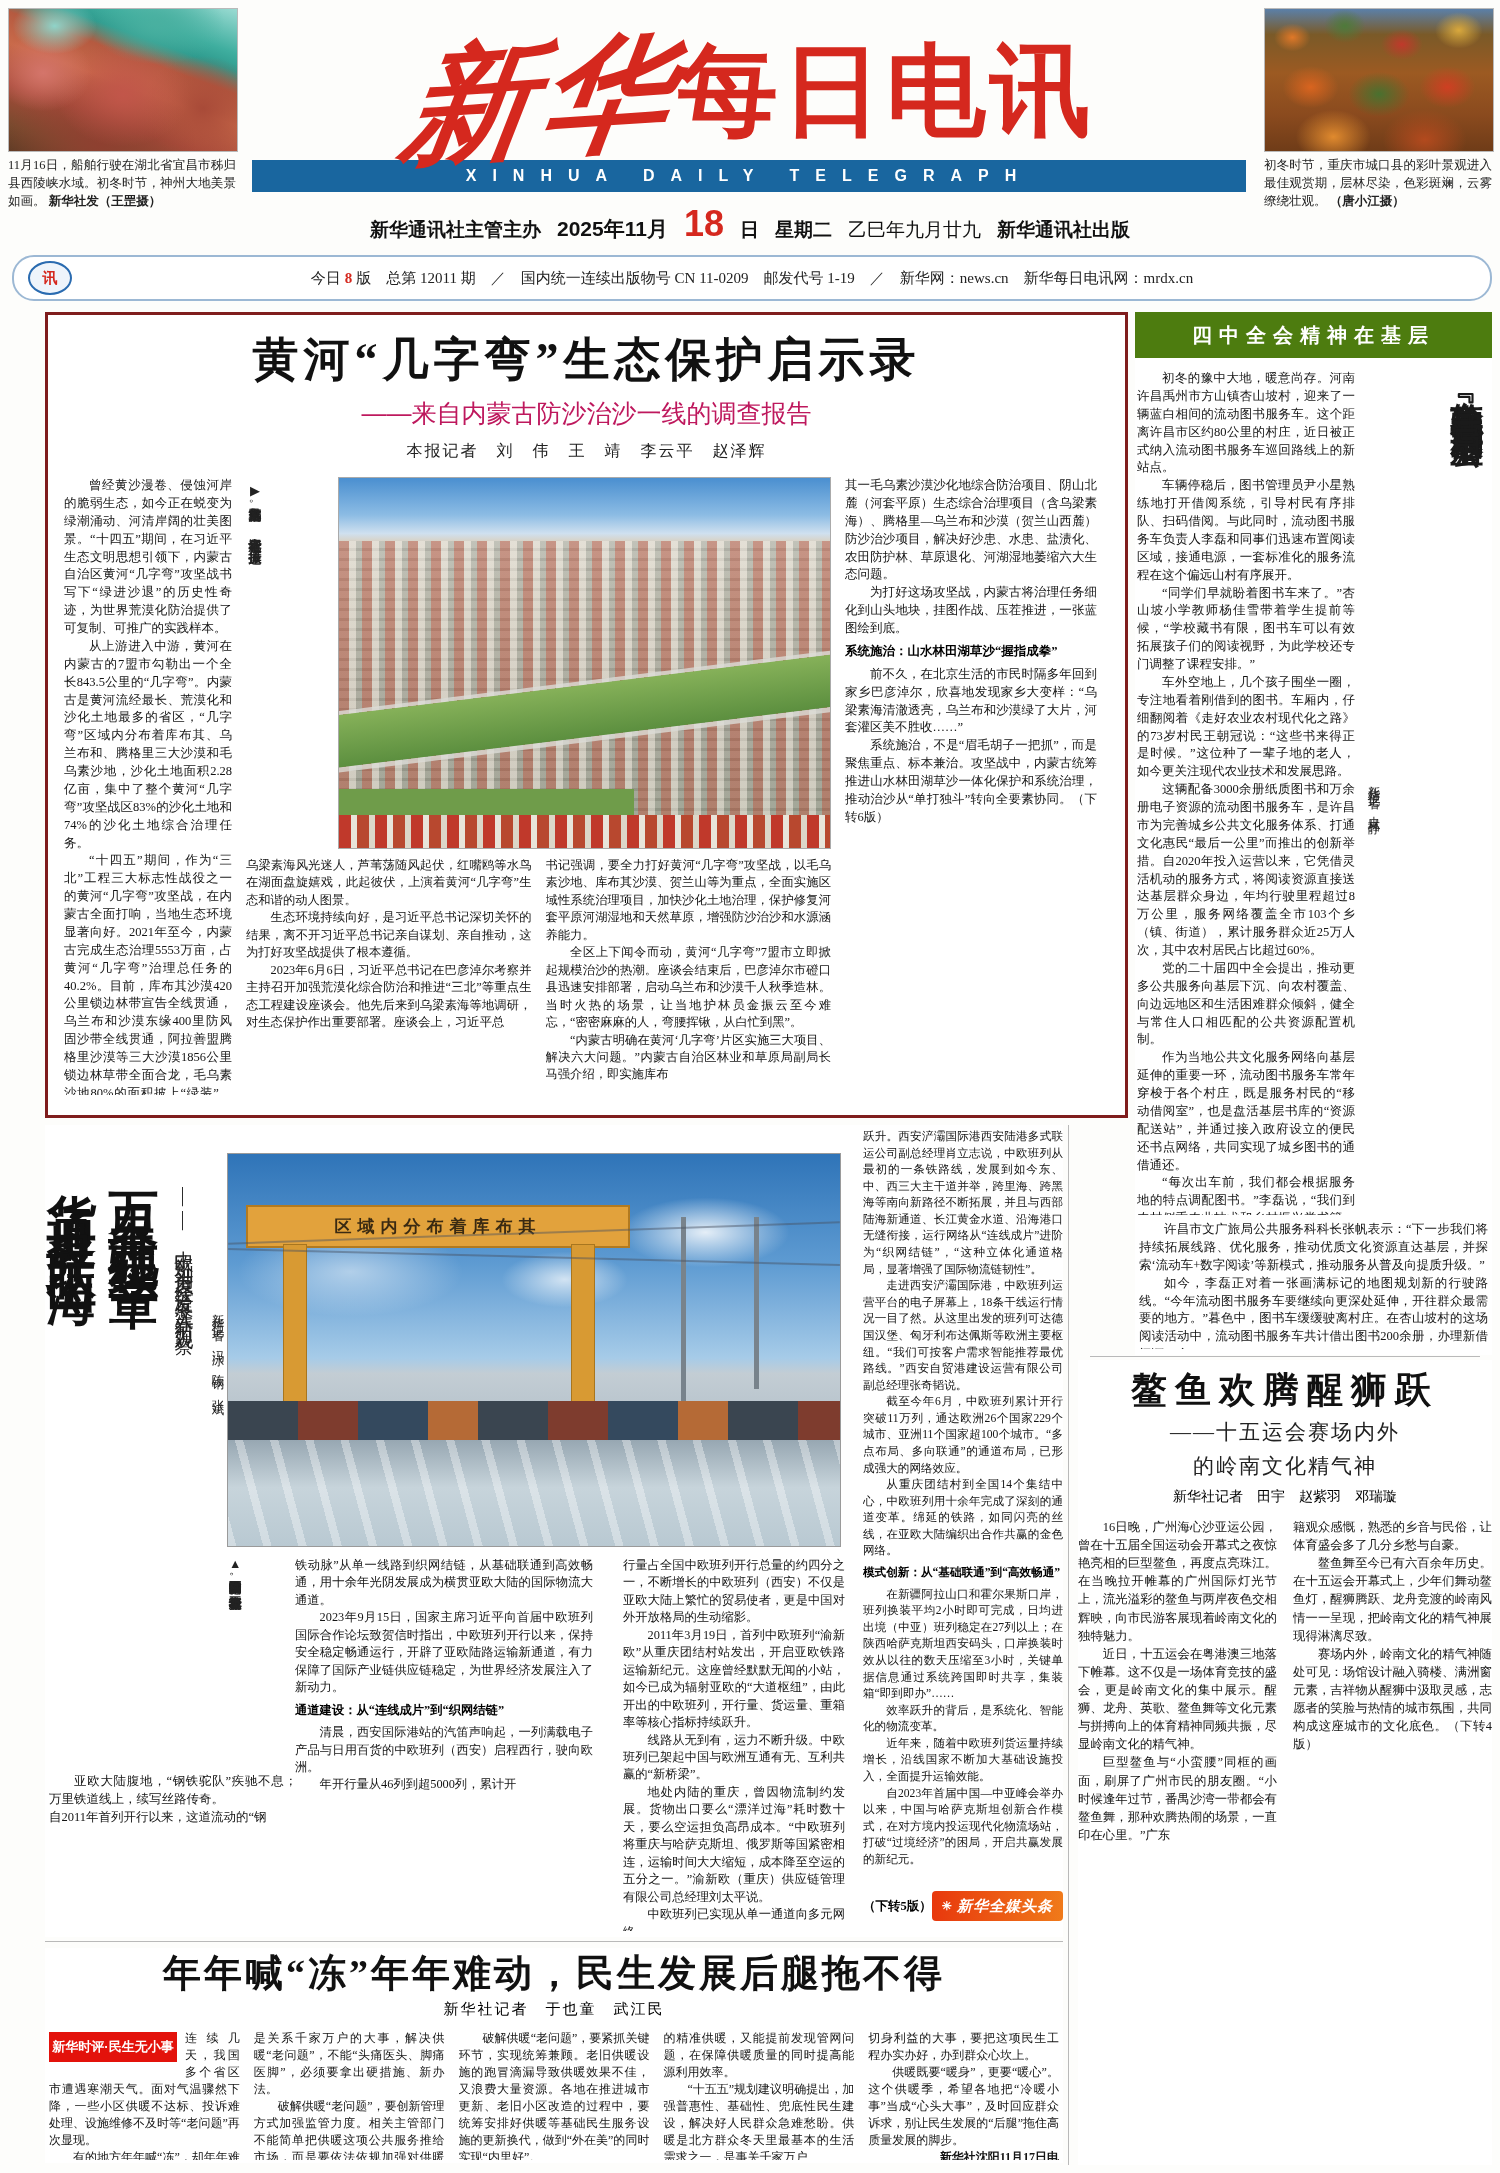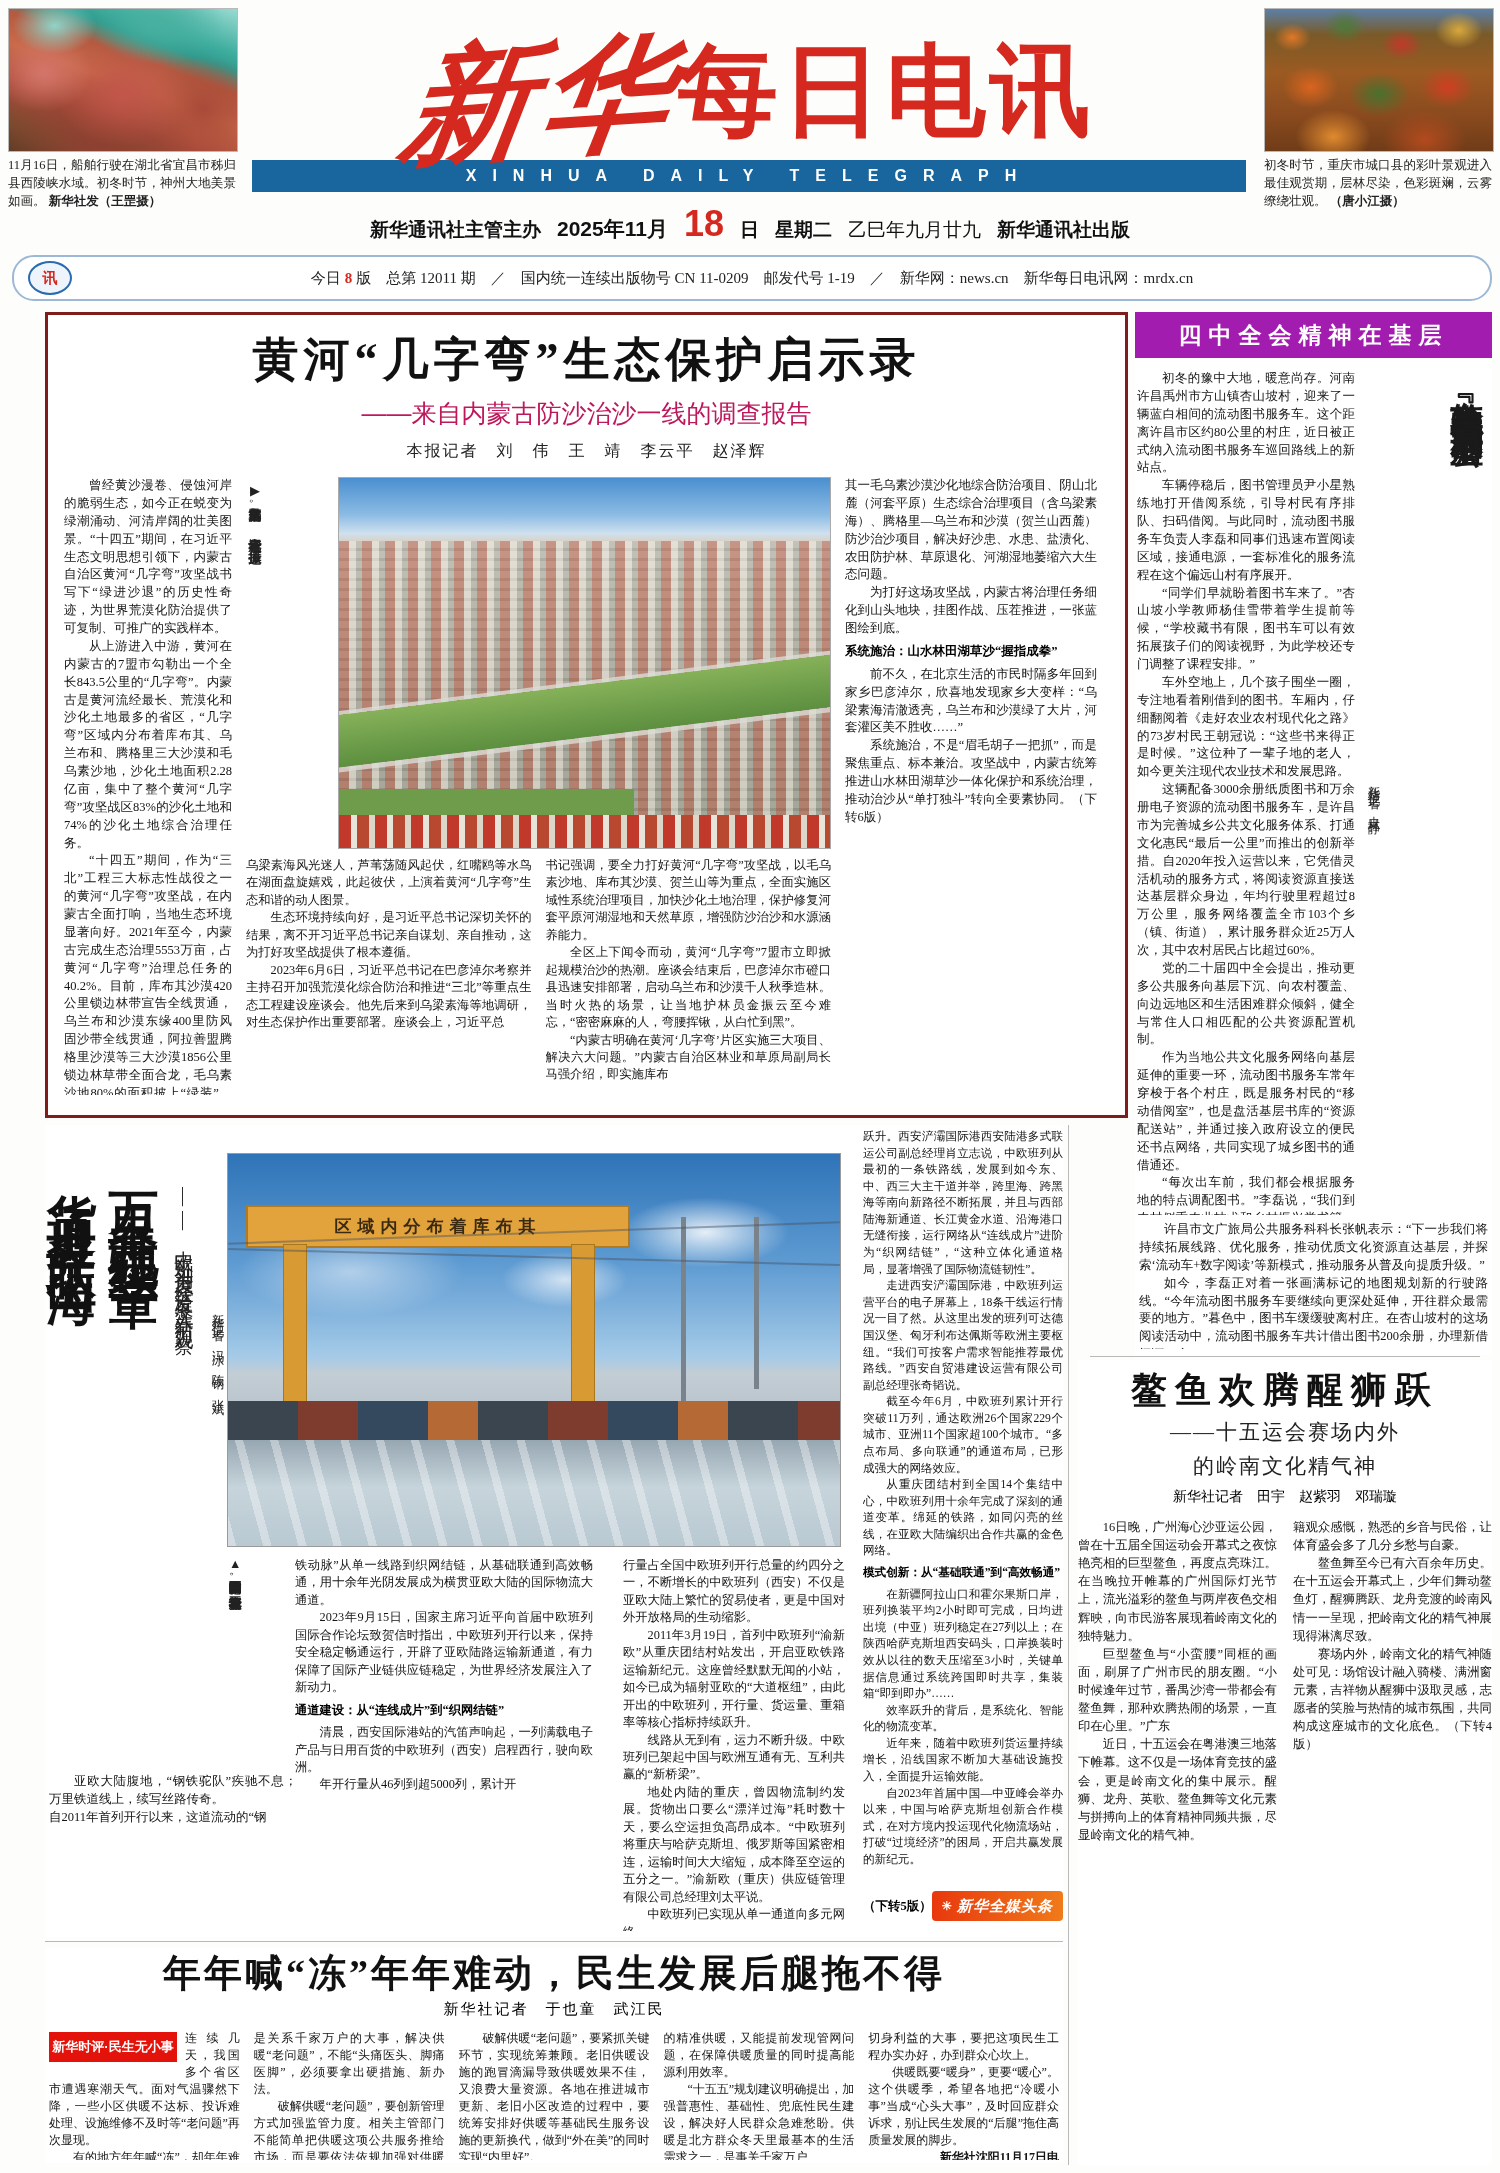--- a/index.html
+++ b/index.html
@@ -86,23 +86,23 @@
          background:linear-gradient(180deg,#86b159 0%,#5c8f3f 100%);transform:rotate(-7deg);
          box-shadow:0 -4px 0 rgba(220,220,215,.8),0 5px 0 rgba(220,220,215,.8);}
   .park{position:absolute;left:0;right:40%;bottom:0;height:16%;background:#6f9c4a;}
   .roofrow{position:absolute;left:0;right:0;bottom:0;height:9%;
      background:repeating-linear-gradient(90deg,#c0392b 0 12px,#e8e4da 12px 18px,#b8482f 18px 30px,#dcd6c8 30px 36px);}
   .mbelow{flex:1;display:flex;gap:14px;margin-top:8px;}
   .mbelow .half{flex:1;}
   .mcolC{width:252px;}
   
   .sidebar{left:1135px;top:312px;width:357px;height:1043px;background:#fff;}
-  .sb-banner{top:0;left:0;width:100%;height:46px;background:#a21caf;color:#fff;
+  .sb-banner{top:0;left:0;width:100%;height:46px;background:#4d7c0f;color:#fff;
              display:flex;align-items:center;justify-content:center;font-weight:bold;
-             font-size:23px;letter-spacing:7px;}
+             font-size:20px;letter-spacing:7px;}
   .sb-row{top:58px;left:2px;width:353px;height:845px;display:flex;}
   .sb-text{width:218px;}
   .sb-side{flex:1;position:relative;}
   .sb-vtitle{position:absolute;right:6px;top:4px;height:98%;font-size:33px;font-weight:900;
              color:#1a1a1a;letter-spacing:2px;line-height:1.05;}
   .sb-vbyline{position:absolute;left:10px;bottom:120px;height:320px;font-size:12.5px;color:#222;letter-spacing:3px;}
   .sb-tail{left:4px;bottom:6px;width:349px;height:128px;}
   
   .feature{left:45px;top:1125px;width:1018px;height:812px;background:#fff;}
   .ft-titles{top:28px;left:2px;height:600px;display:flex;gap:12px;}
@@ -371,22 +371,22 @@
   <div class="abs rule" style="left:1068px;top:1125px;width:1px;height:1040px;"></div>
   <div class="abs rule" style="left:1090px;top:1356px;width:390px;height:1px;"></div>
   <div class="abs lion">
     <div class="abs ln-head">鳌鱼欢腾醒狮跃</div>
     <div class="abs ln-sub" style="top:58px;">——十五运会赛场内外</div>
     <div class="abs ln-sub" style="top:92px;">的岭南文化精气神</div>
     <div class="abs ln-byline">新华社记者　田宇　赵紫羽　邓瑞璇</div>
     <div class="abs ln-cols">
       <div class="tcol">
           <p>16日晚，广州海心沙亚运公园，曾在十五届全国运动会开幕式之夜惊艳亮相的巨型鳌鱼，再度点亮珠江。在当晚拉开帷幕的广州国际灯光节上，流光溢彩的鳌鱼与两岸夜色交相辉映，向市民游客展现着岭南文化的独特魅力。</p>
+          <p>近日，十五运会在粤港澳三地落下帷幕。这不仅是一场体育竞技的盛会，更是岭南文化的集中展示。醒狮、龙舟、英歌、鳌鱼舞等文化元素与拼搏向上的体育精神同频共振，尽显岭南文化的精气神。</p>
           <p>巨型鳌鱼与“小蛮腰”同框的画面，刷屏了广州市民的朋友圈。“小时候逢年过节，番禺沙湾一带都会有鳌鱼舞，那种欢腾热闹的场景，一直印在心里。”广东</p>
-          <p>近日，十五运会在粤港澳三地落下帷幕。这不仅是一场体育竞技的盛会，更是岭南文化的集中展示。醒狮、龙舟、英歌、鳌鱼舞等文化元素与拼搏向上的体育精神同频共振，尽显岭南文化的精气神。</p>
         </div>
       <div class="tcol">
           <p class="cont">籍观众感慨，熟悉的乡音与民俗，让体育盛会多了几分乡愁与自豪。</p>
           <p>鳌鱼舞至今已有六百余年历史。在十五运会开幕式上，少年们舞动鳌鱼灯，醒狮腾跃、龙舟竞渡的岭南风情一一呈现，把岭南文化的精气神展现得淋漓尽致。</p>
           <p>赛场内外，岭南文化的精气神随处可见：场馆设计融入骑楼、满洲窗元素，吉祥物从醒狮中汲取灵感，志愿者的笑脸与热情的城市氛围，共同构成这座城市的文化底色。（下转4版）</p>
         </div>
     </div>
   </div>
 
 </div>

